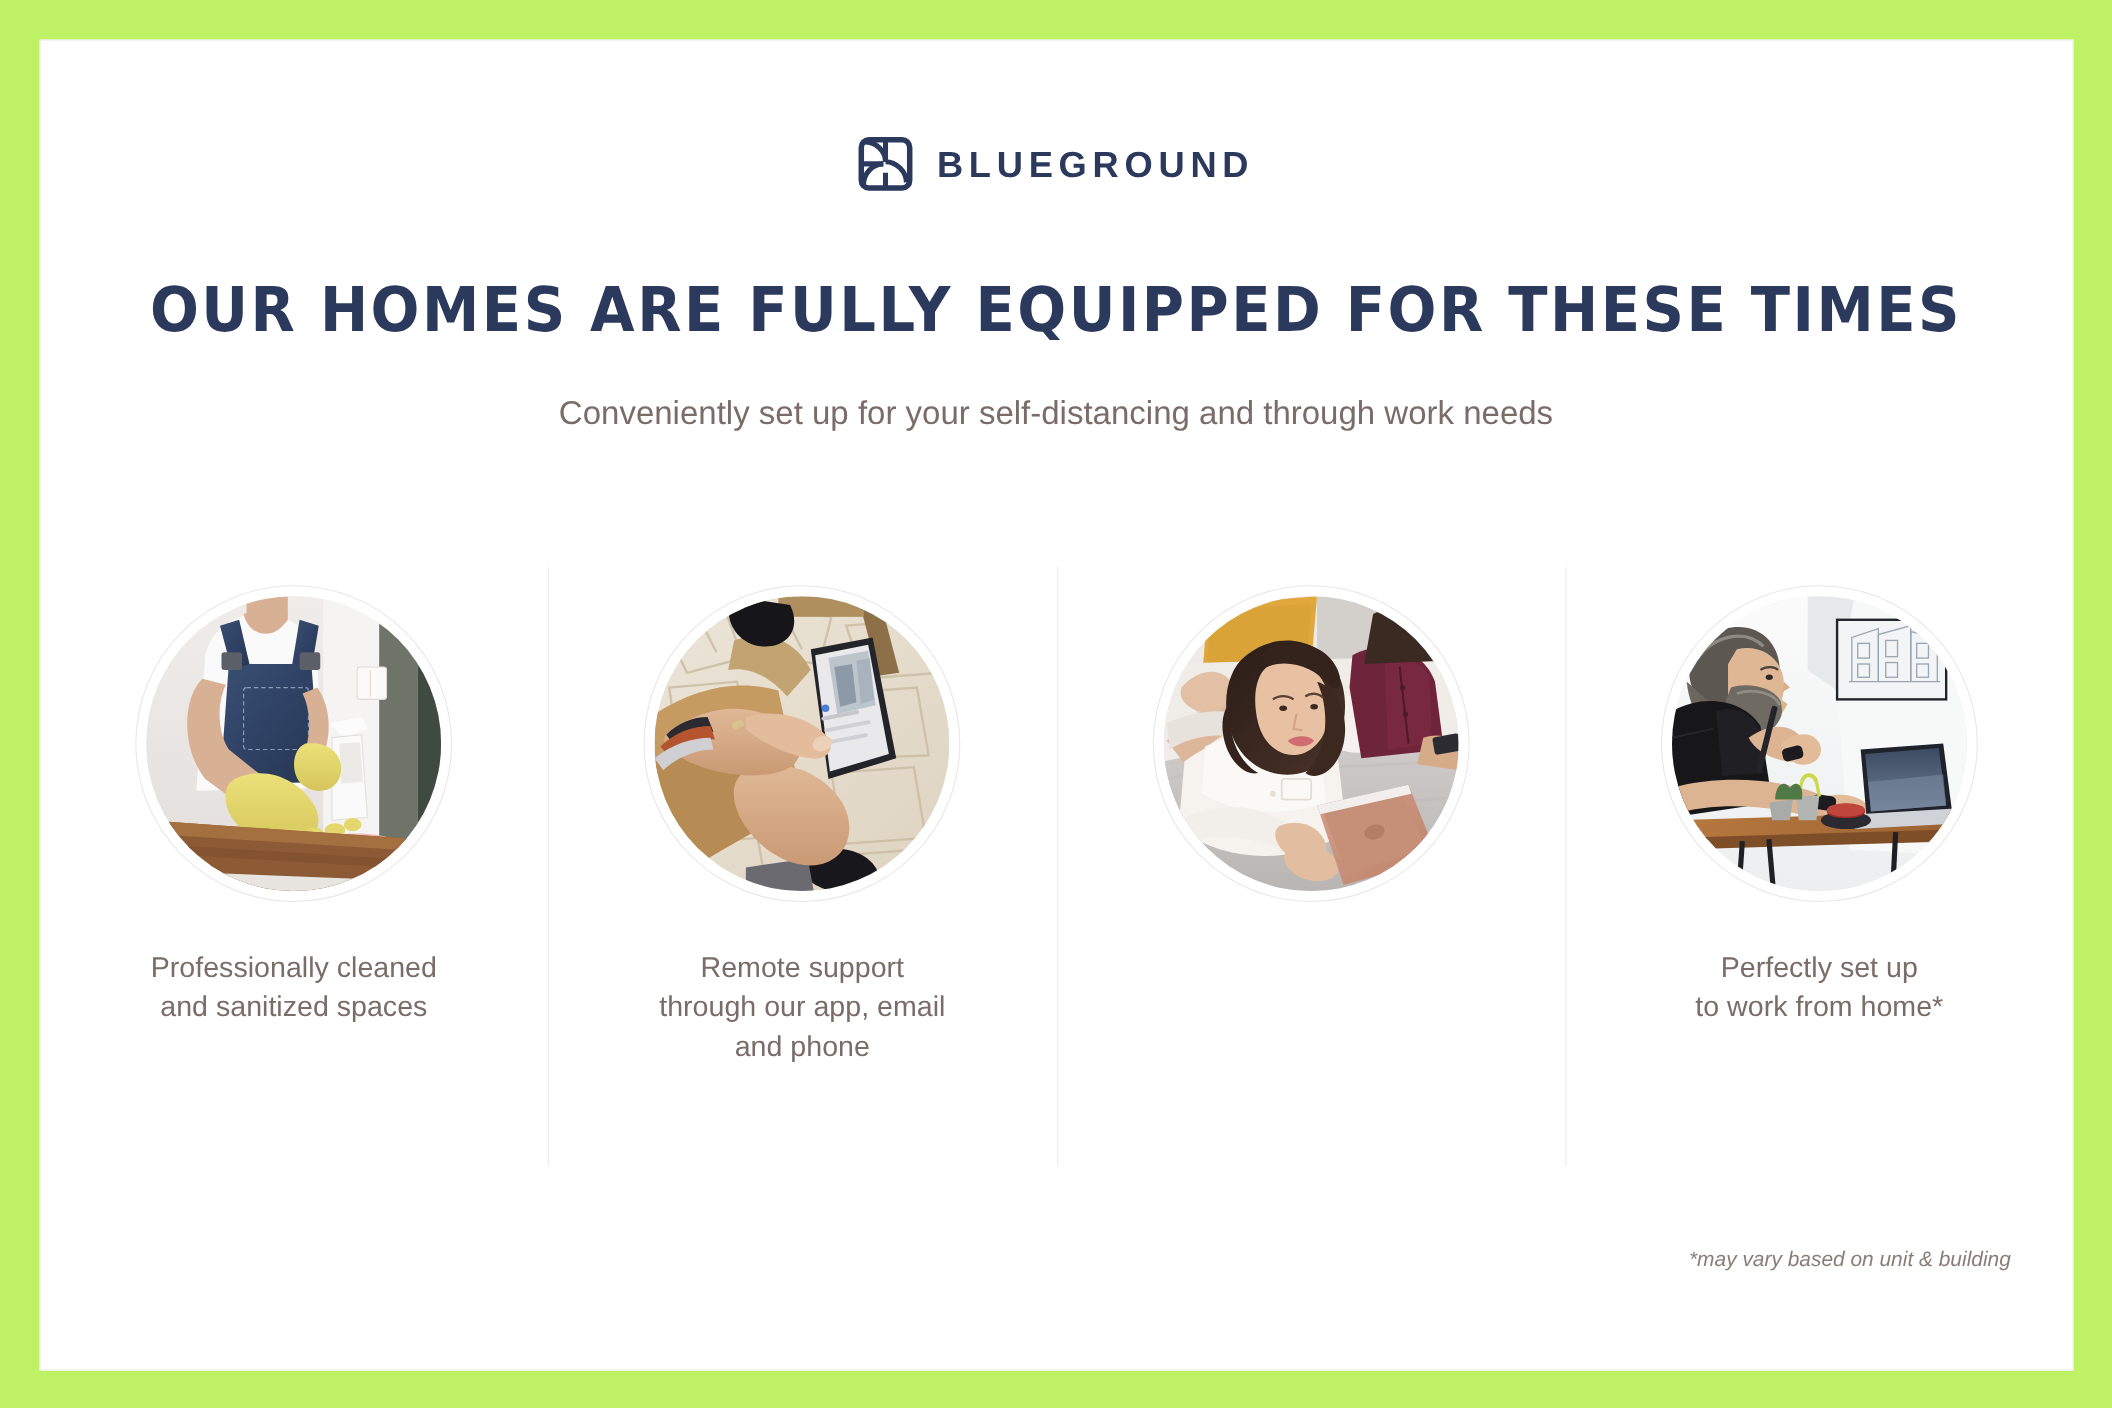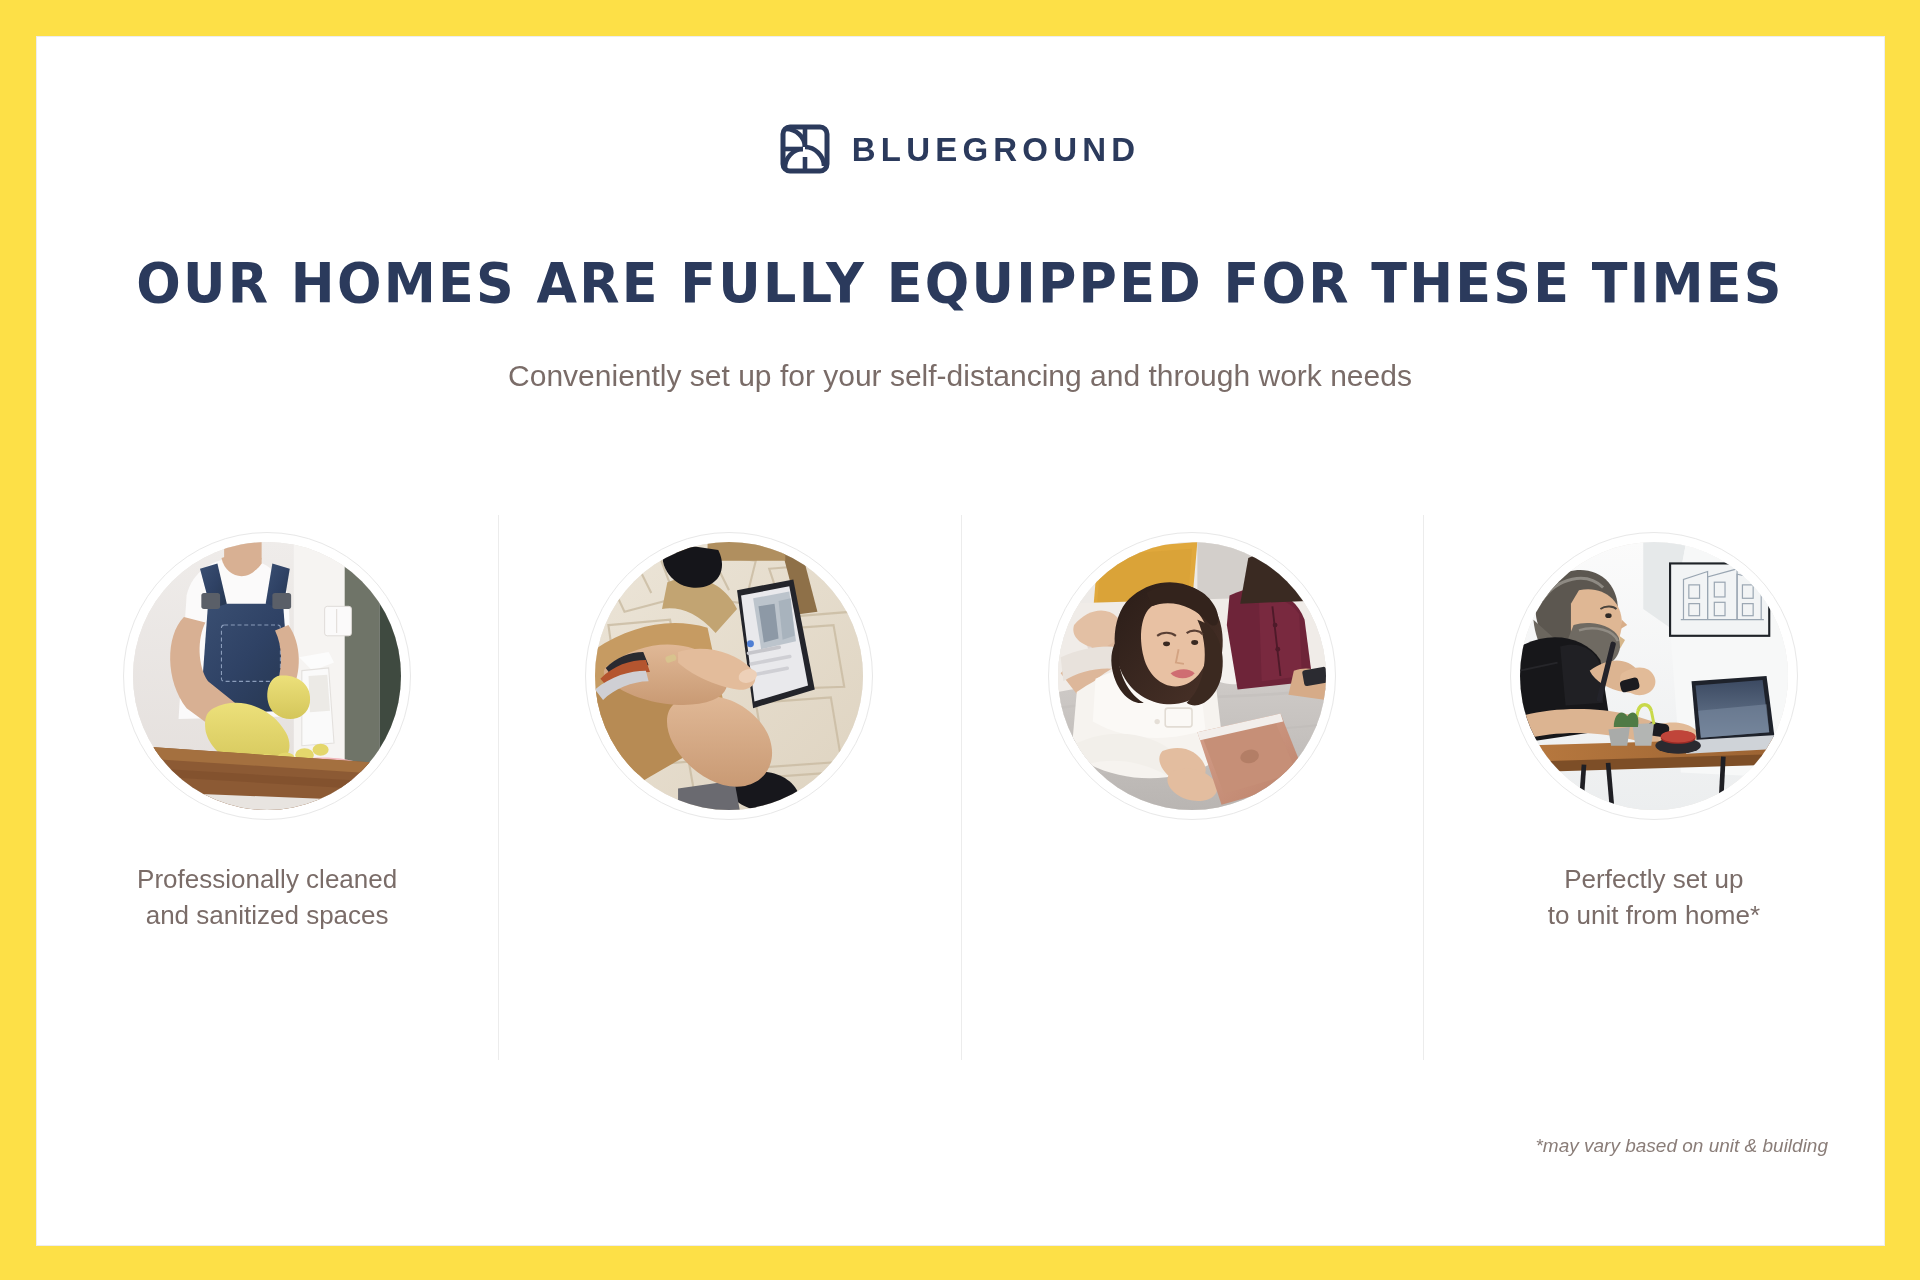--- a/index.html
+++ b/index.html
@@ -9,21 +9,21 @@
     height: 1280px;
     background: #ffffff;
     font-family: "Liberation Sans", sans-serif;
     overflow: hidden;
   }
 
   #page {
     position: relative;
     width: 1920px;
     height: 1280px;
-    background: #fde047;
+    background: #bef264;
   }
 
   
   #frame {
     position: absolute;
     left: 36px;
     top: 36px;
     width: 1849px;
     height: 1210px;
     border: 1px solid #ededee;
@@ -304,20 +304,23 @@
             <ellipse cx="114" cy="100" rx="7" ry="5" fill="#edd0b8" transform="rotate(-18 114 100)"></ellipse>
 
             <path d="M8 94 C16 86 26 82 36 82 L40 92 C30 92 20 96 14 102 Z" fill="#2a2a30"></path>
             <path d="M4 102 C14 92 26 88 38 88 L41 97 C30 97 18 101 10 109 Z" fill="#b4552f"></path>
             <path d="M0 110 C12 100 26 96 38 96 L40 104 C28 104 14 110 6 118 Z" fill="#cfcfd4"></path>
 
             <rect x="52" y="86" width="8" height="5" rx="2" fill="#d8c38e" transform="rotate(-20 52 86)"></rect>
           </svg>
         </div>
       </div>
+      <div class="caption" style="white-space:pre-line">Remote support
+through our app, email
+and phone</div>
     </div>
 
     <div class="col">
       <div class="thumb-wrap">
         <div class="thumb">
           <svg viewBox="0 0 200 200" preserveAspectRatio="xMidYMid slice" xmlns="http://www.w3.org/2000/svg">
             <defs>
               <linearGradient id="c3bed" x1="0" y1="0" x2="0" y2="1">
                 <stop offset="0" stop-color="#cfcbc8"></stop>
                   <stop offset="1" stop-color="#b9b5b2"></stop>
@@ -472,20 +475,20 @@
 
             <path d="M84 136 L100 135 L98 152 L86 152 Z" fill="#b3b5b3"></path>
             <path d="M88 126 C90 120 96 120 98 126" stroke="#c9d94a" stroke-width="2.6" fill="none"></path>
             <path d="M88 126 L86 136 M98 126 L100 136" stroke="#c9d94a" stroke-width="2.2"></path>
             <path d="M66 140 L82 138 L80 152 L68 152 Z" fill="#a9aba9"></path>
             <path d="M70 138 C70 128 76 124 80 130 C84 124 90 128 88 138" fill="#4f7a45"></path>
           </svg>
         </div>
       </div>
       <div class="caption" style="white-space:pre-line">Perfectly set up
-to unit from home*</div>
+to work from home*</div>
     </div>
 
   </div>
 
   <div class="footnote">*may vary based on unit &amp; building</div>
 
 </div>
 
 </body></html>

